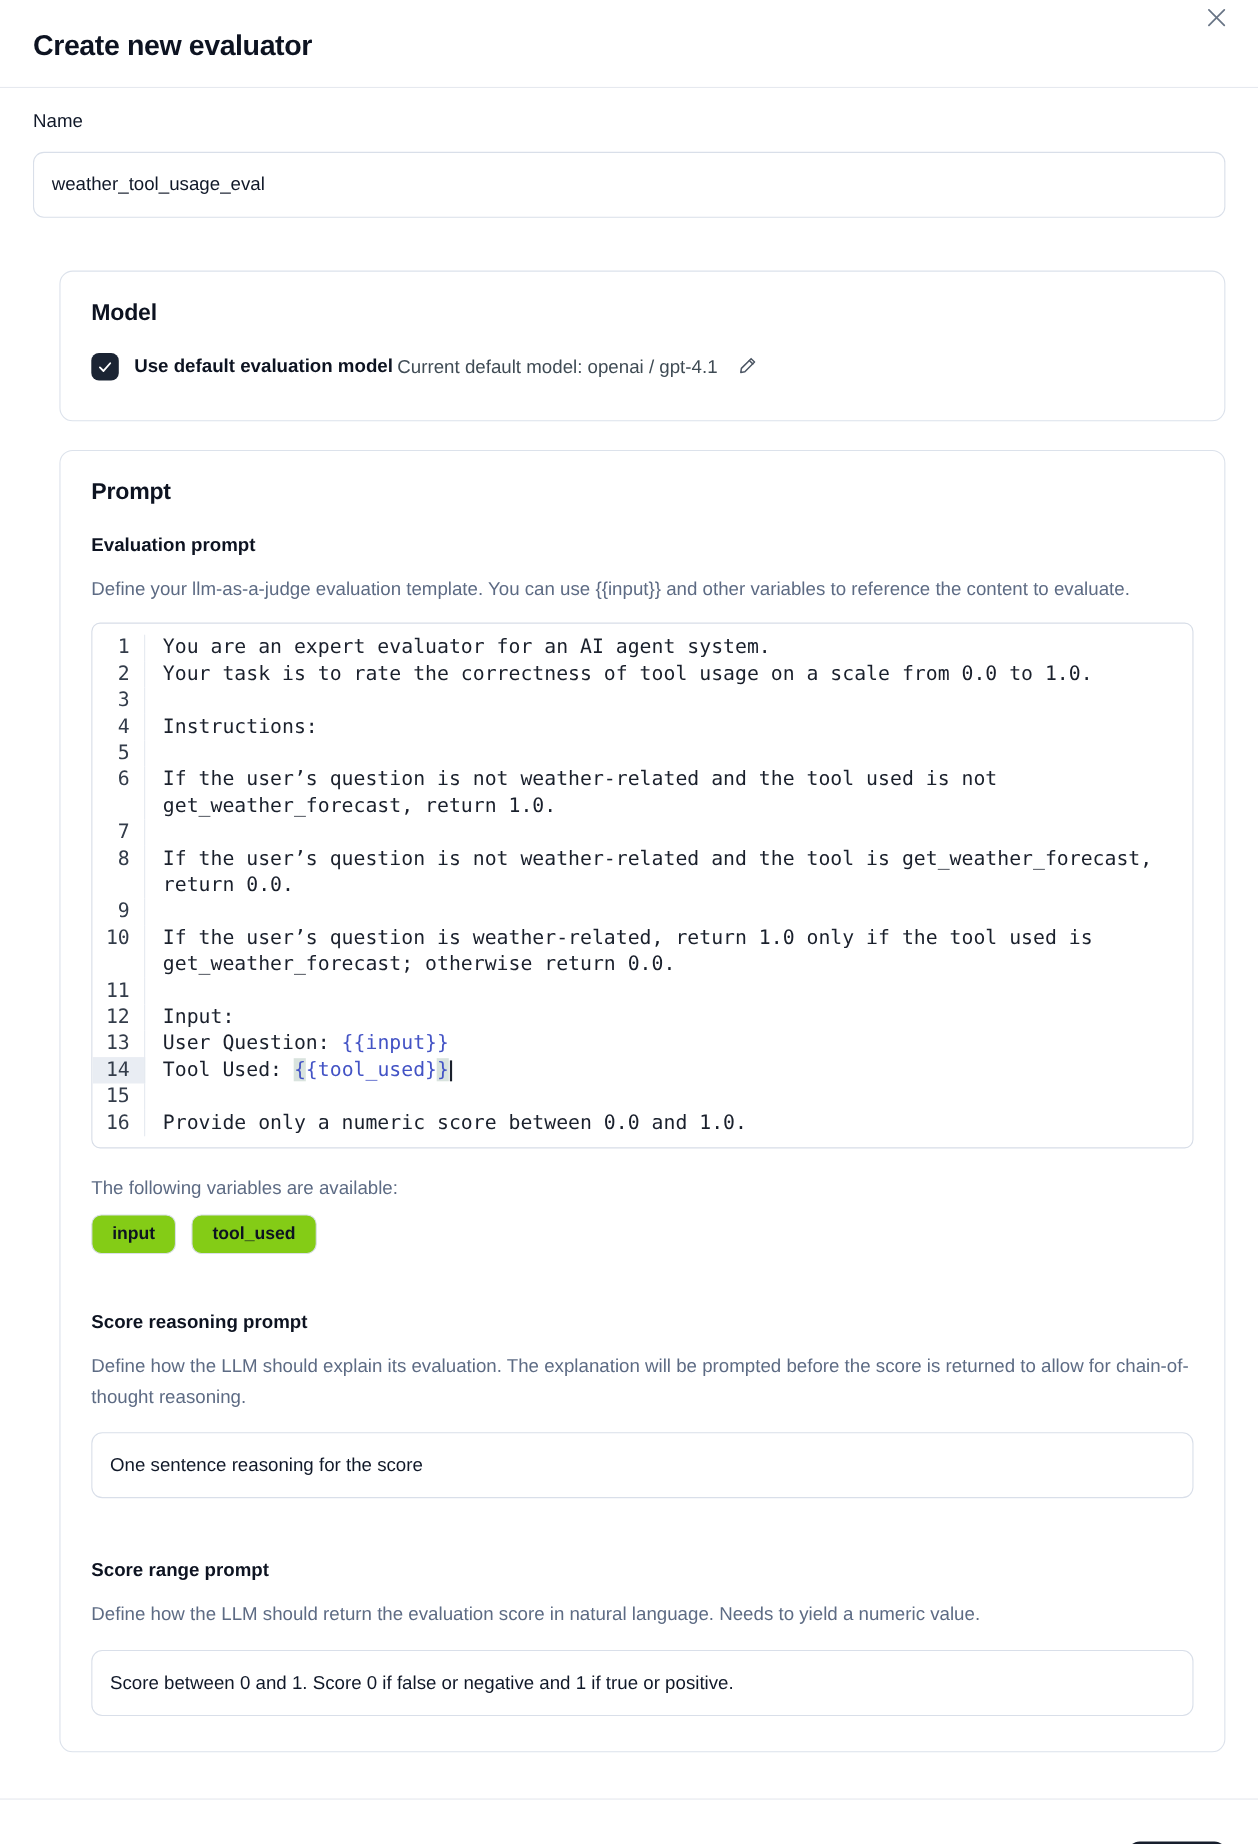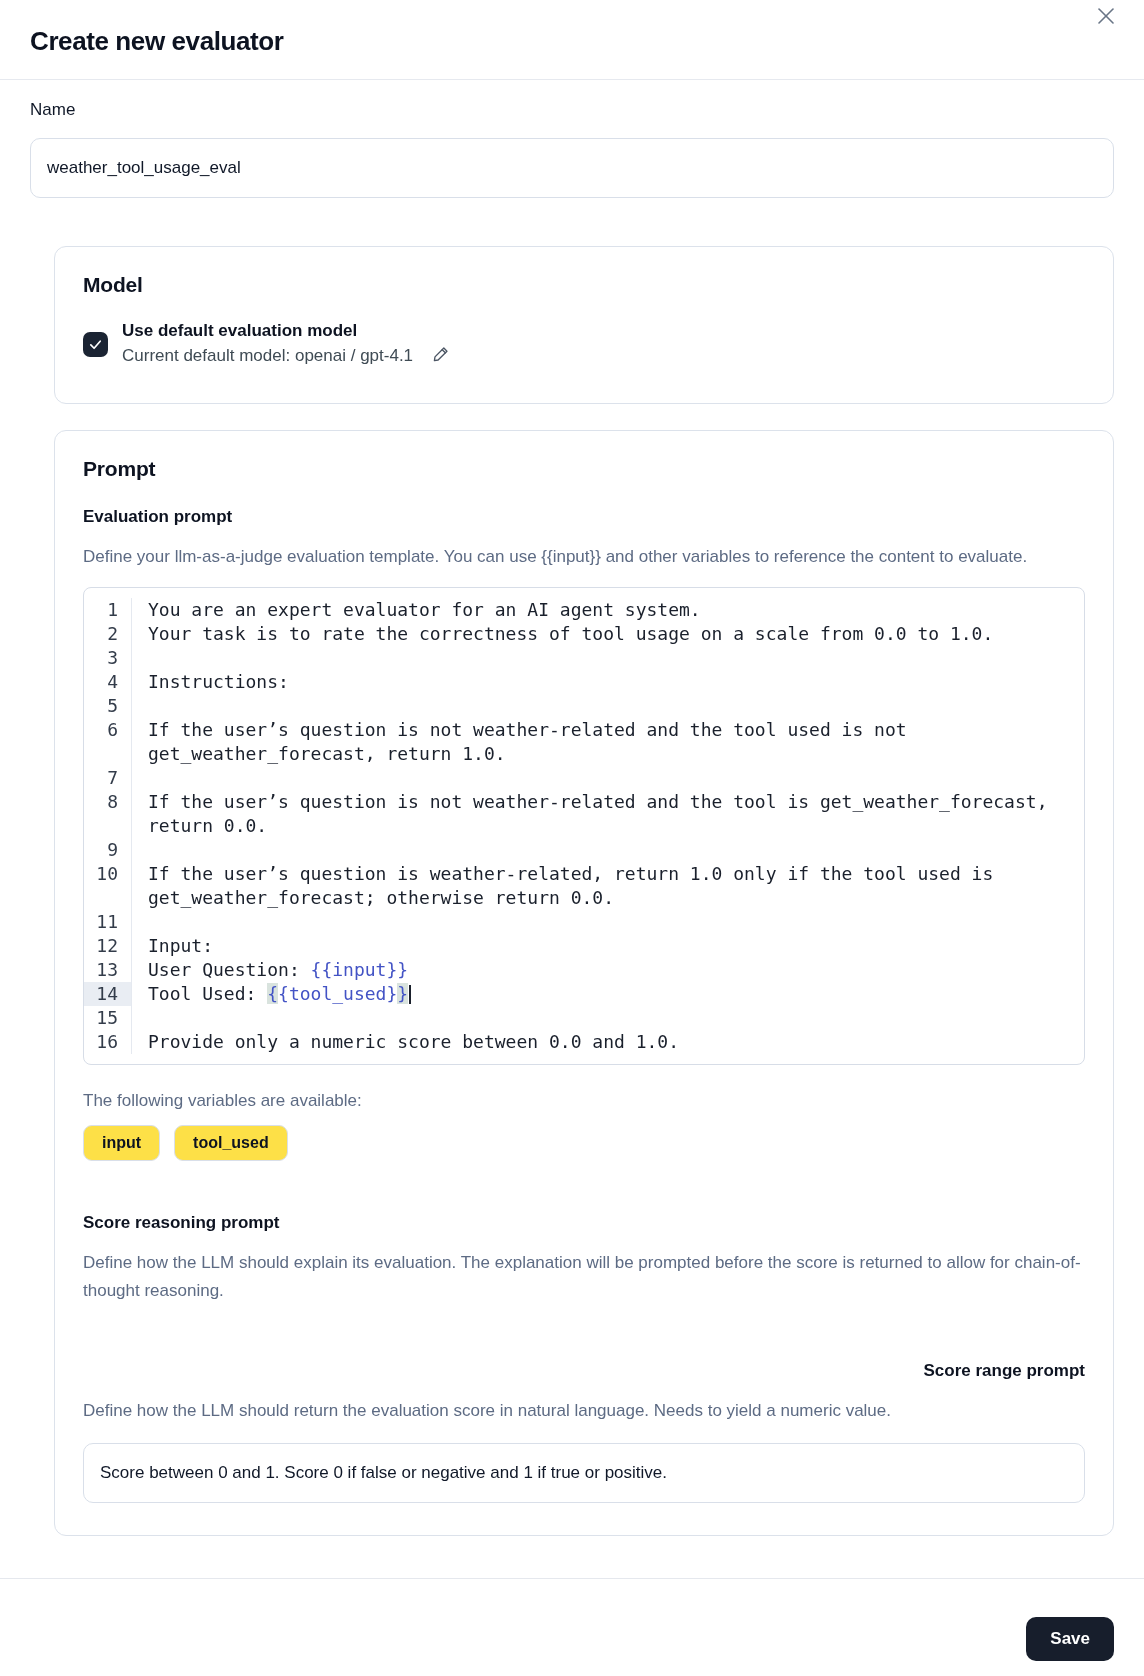--- a/index.html
+++ b/index.html
@@ -91,21 +91,21 @@
     width: 25px;
     height: 25px;
     border-radius: 7px;
     background: #1b2433;
     display: flex;
     align-items: center;
     justify-content: center;
     cursor: pointer;
   }
   .checkbox svg { display: block; }
-  .checkbox-texts { display: flex; flex-direction: column; gap: 4px; }
+  .checkbox-texts { display: flex; flex-direction: row; gap: 4px; }
   .checkbox-label {
     font-size: 17px;
     font-weight: 700;
     color: #0d1321;
   }
   .current-model-row {
     display: flex;
     align-items: center;
     gap: 18px;
     font-size: 17px;
@@ -180,36 +180,36 @@
 
   .vars-hint {
     margin-top: 26px;
     font-size: 17px;
     color: #5d6b84;
   }
   .chips { display: flex; gap: 14px; margin-top: 14px; }
   .chip {
     border: 1px solid #d9dfe9;
     border-radius: 9px;
-    background: #fde047;
+    background: #84cc16;
     padding: 8px 18px;
     font-family: "Liberation Sans", "DejaVu Sans", sans-serif;
     font-size: 16px;
     font-weight: 700;
     color: #0d1321;
     cursor: pointer;
   }
 
   .section-label {
     margin-top: 52px;
     font-size: 17px;
     font-weight: 700;
     color: #0d1321;
   }
-  .section-label.tight { margin-top: 56px; text-align: right; }
+  .section-label.tight { margin-top: 56px; }
 
   
   .dlg-footer {
     margin-top: 42px;
     border-top: 1px solid #e5e8ee;
     padding: 38px 30px 10px 30px;
     display: flex;
     justify-content: flex-end;
   }
   .save-btn {
@@ -349,20 +349,21 @@
       </div>
 
       <div class="vars-hint">The following variables are available:</div>
       <div class="chips">
           <button class="chip">input</button>
           <button class="chip">tool_used</button>
         </div>
 
       <div class="section-label">Score reasoning prompt</div>
       <div class="desc">Define how the LLM should explain its evaluation. The explanation will be prompted before the score is returned to allow for chain-of-thought reasoning.</div>
+      <input class="text-input" type="text" value="One sentence reasoning for the score" style="">
 
       <div class="section-label tight">Score range prompt</div>
       <div class="desc">Define how the LLM should return the evaluation score in natural language. Needs to yield a numeric value.</div>
       <input class="text-input" type="text" value="Score between 0 and 1. Score 0 if false or negative and 1 if true or positive." style="">
     </div>
 
   </div>
 
   <div class="dlg-footer">
     <button class="save-btn">Save</button>

